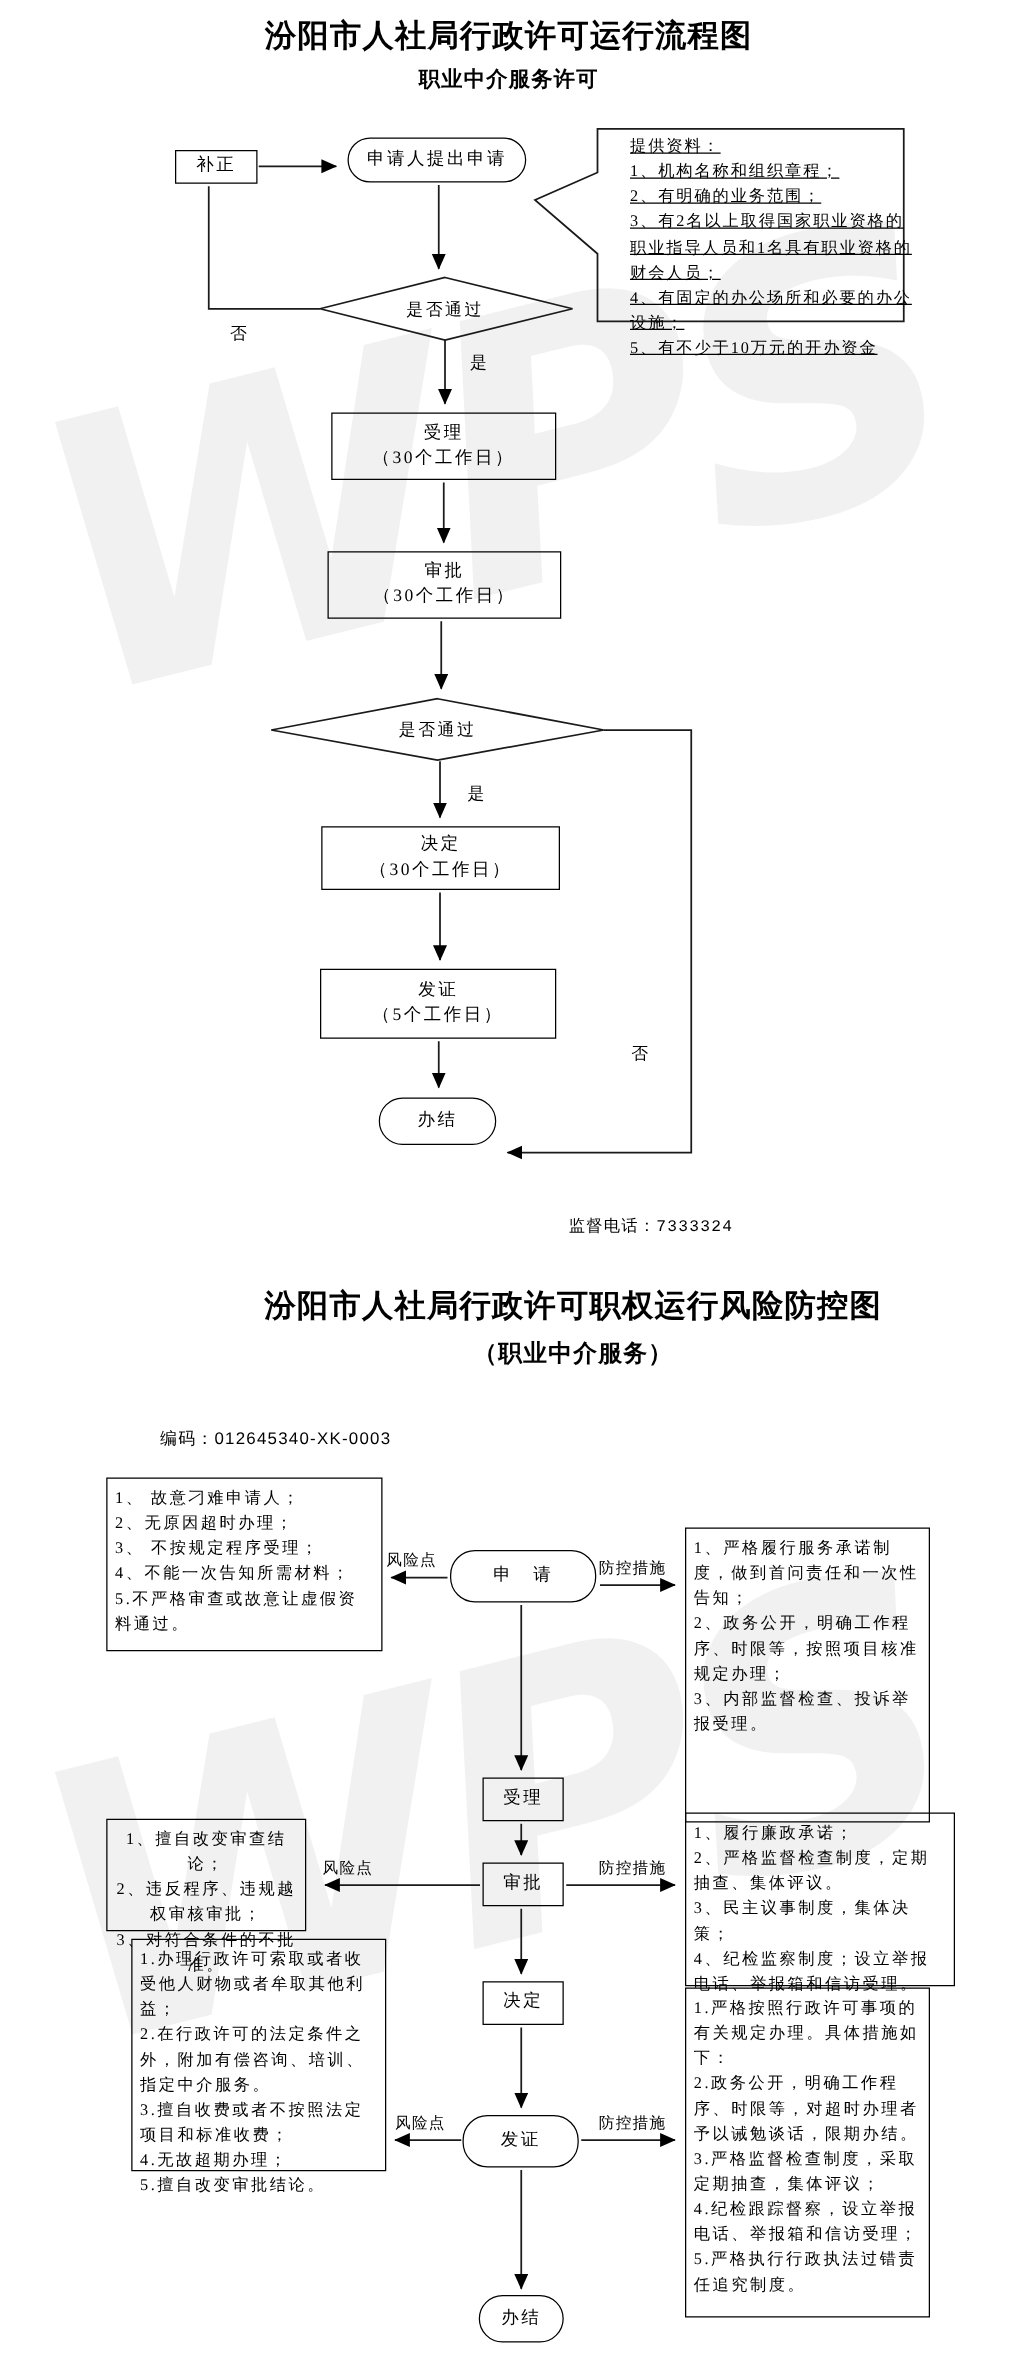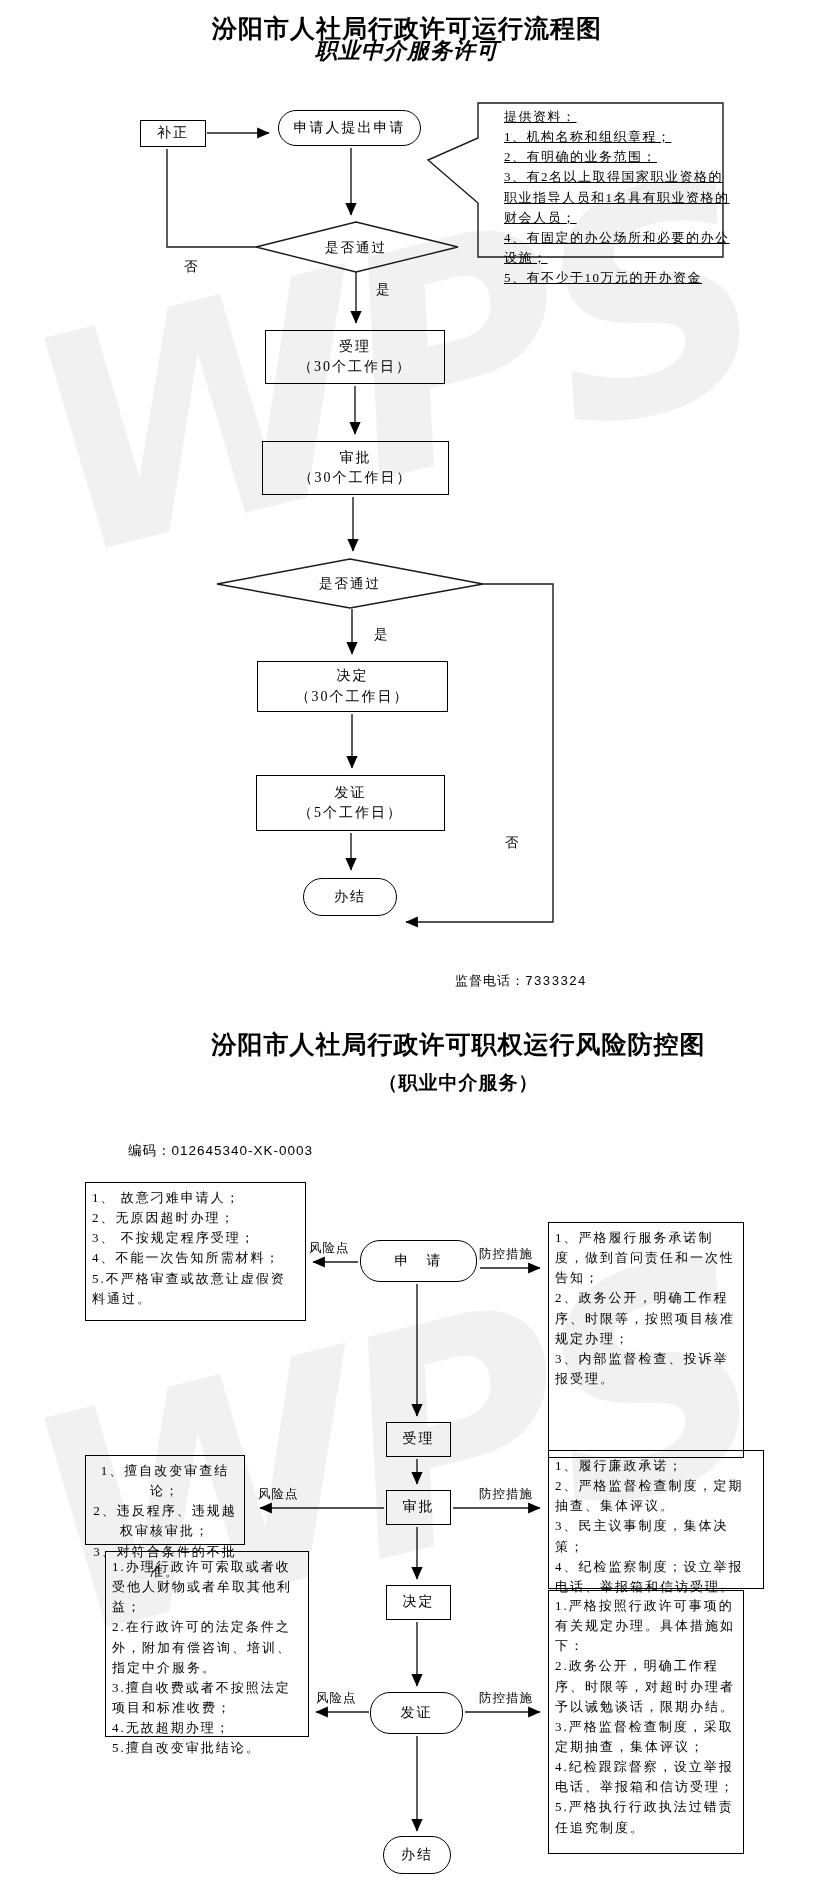--- a/index.html
+++ b/index.html
@@ -60,21 +60,21 @@
       <line x1="358" y1="1262" x2="313" y2="1262" marker-end="url(#arr)"></line>
       <line x1="480" y1="1268" x2="540" y2="1268" marker-end="url(#arr)"></line>
       <line x1="384" y1="1508" x2="260" y2="1508" marker-end="url(#arr)"></line>
       <line x1="453" y1="1508" x2="540" y2="1508" marker-end="url(#arr)"></line>
       <line x1="369" y1="1712" x2="316" y2="1712" marker-end="url(#arr)"></line>
       <line x1="465" y1="1712" x2="540" y2="1712" marker-end="url(#arr)"></line>
     </g>
   </svg>
 
   <div class="abs ttl" style="left:0;top:12px;width:720px;font-size:25px;">汾阳市人社局行政许可运行流程图</div>
-  <div class="abs ttl" style="left:0;top:36px;width:720px;font-size:22px;font-style:italic;">职业中介服务许可</div>
+  <div class="abs ttl" style="left:0;top:52px;width:720px;font-size:17px;">职业中介服务许可</div>
 
   <div class="pnode" style="left:140px;top:120px;width:64px;height:25px;">
       <span>补正</span>
     </div>
 
   <div class="pnode stadium" style="left:278px;top:110px;width:141px;height:34px;">
       <span>申请人提出申请</span>
     </div>
 
   <div class="callout-text" style="left:504px;top:107px;width:232px;text-decoration:underline;">提供资料：

